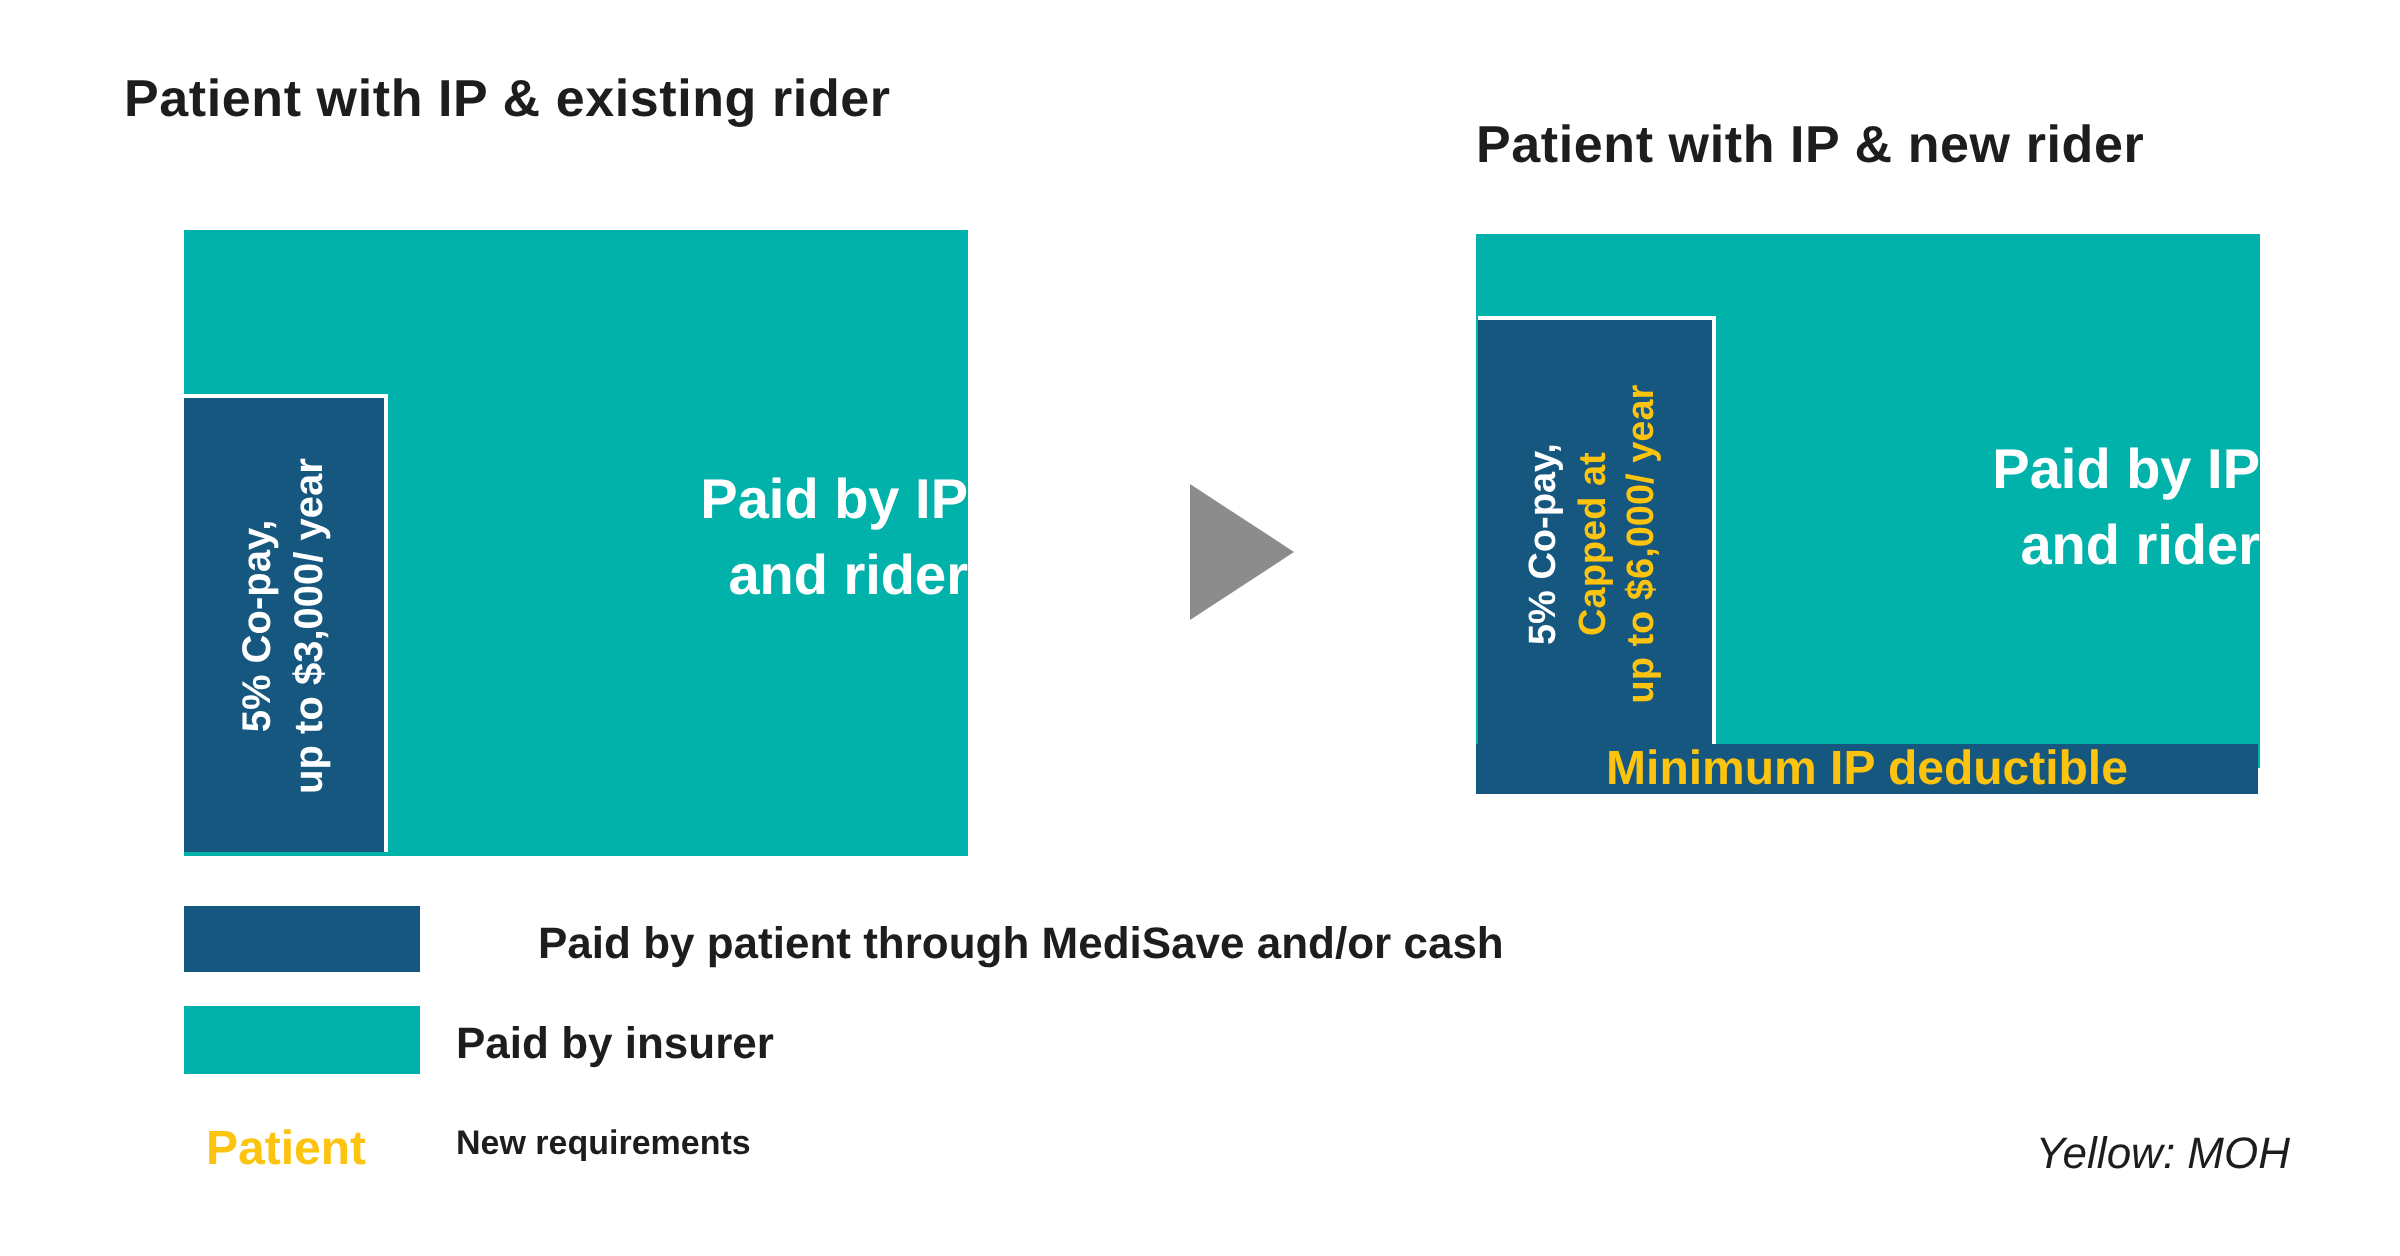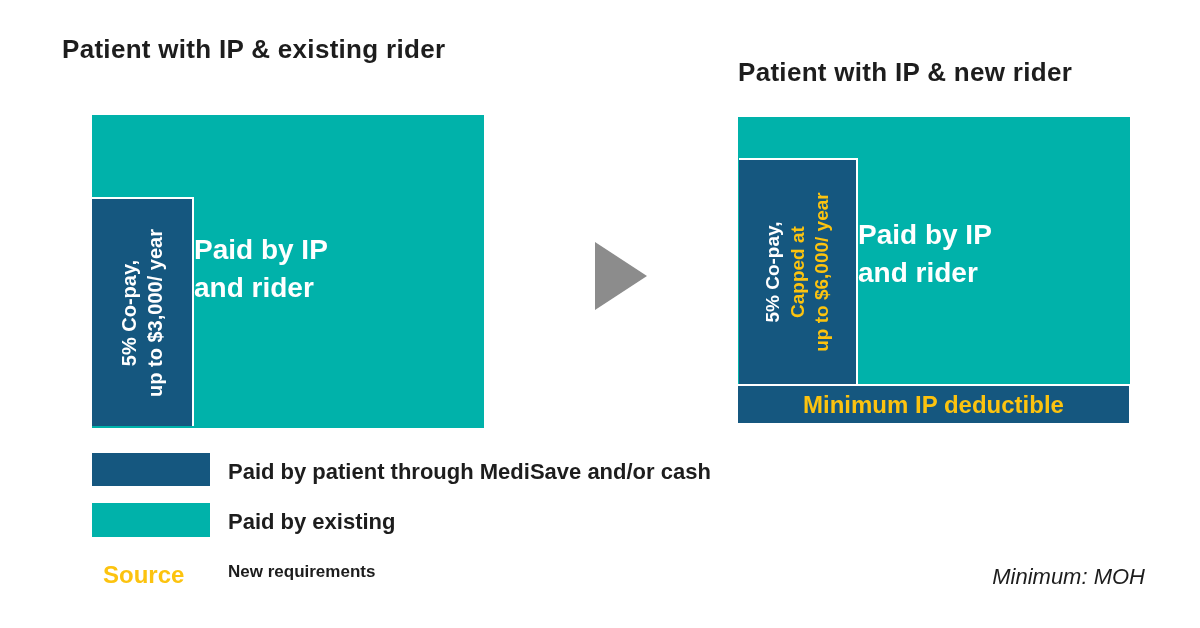--- a/index.html
+++ b/index.html
@@ -57,38 +57,38 @@
   #right-copay-box .copay-text { font-size: 19px; }
   .copay-line-white  { display: block; color: #ffffff; }
   .copay-line-yellow { display: block; color: var(--yellow); }
 
   .paid-label {
     position: absolute;
     color: #ffffff;
     font-weight: bold;
     font-size: 28px;
     line-height: 1.35;
-    text-align: left;
+    text-align: right;
     white-space: pre-line;
   }
   #left-paid-label  { left: 194px; top: 231px; width: 290px; }
   #right-paid-label { left: 858px; top: 216px; width: 272px; }
 
   #transition-arrow {
     position: absolute;
     left: 595px; top: 242px;
     width: 0; height: 0;
     border-top: 34px solid transparent;
     border-bottom: 34px solid transparent;
     border-left: 52px solid var(--gray);
   }
 
   #deductible-bar {
     position: absolute;
-    left: 738px; top: 386px; width: 391px; height: 37px;
+    left: 738px; top: 372px; width: 391px; height: 25px;
     background: var(--blue);
     display: flex; align-items: center; justify-content: center;
   }
   #deductible-label {
     color: var(--yellow);
     font-weight: bold;
     font-size: 24px;
     white-space: nowrap;
   }
 
@@ -97,21 +97,21 @@
   #legend-insurer-swatch { top: 503px; height: 34px; background: var(--teal); }
 
   .legend-label {
     position: absolute;
     left: 228px;
     font-size: 22px;
     font-weight: bold;
     color: var(--ink);
     white-space: nowrap;
   }
-  #legend-patient-label { top: 459px; }
+  #legend-patient-label { top: 459px; margin-left: 41px; }
   #legend-insurer-label { top: 509px; }
   #legend-new-label     { top: 562px; font-size: 17px; }
 
   #legend-yellow-word {
     position: absolute;
     left: 103px; top: 561px;
     font-size: 24px;
     font-weight: bold;
     color: var(--yellow);
     white-space: nowrap;
@@ -163,20 +163,20 @@
   </div>
 
   <div id="deductible-bar">
     <span id="deductible-label">Minimum IP deductible</span>
   </div>
 
   <div class="legend-swatch" id="legend-patient-swatch"></div>
   <div class="legend-label" id="legend-patient-label">Paid by patient through MediSave and/or cash</div>
 
   <div class="legend-swatch" id="legend-insurer-swatch"></div>
-  <div class="legend-label" id="legend-insurer-label">Paid by existing</div>
+  <div class="legend-label" id="legend-insurer-label">Paid by insurer</div>
 
-  <div id="legend-yellow-word">Source</div>
+  <div id="legend-yellow-word">Patient</div>
   <div class="legend-label" id="legend-new-label">New requirements</div>
 
-  <div id="source-note">Minimum: MOH</div>
+  <div id="source-note">Yellow: MOH</div>
 
 </div>
 
 </body></html>

